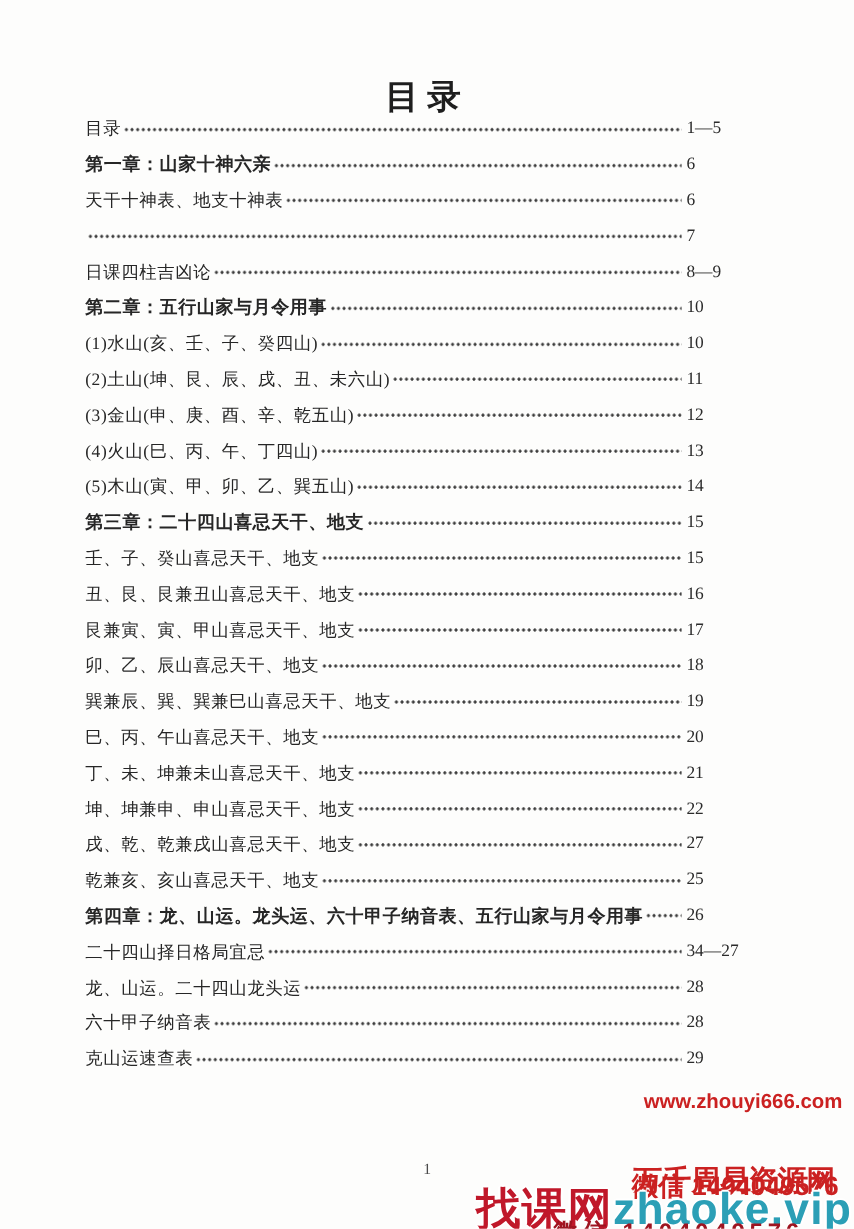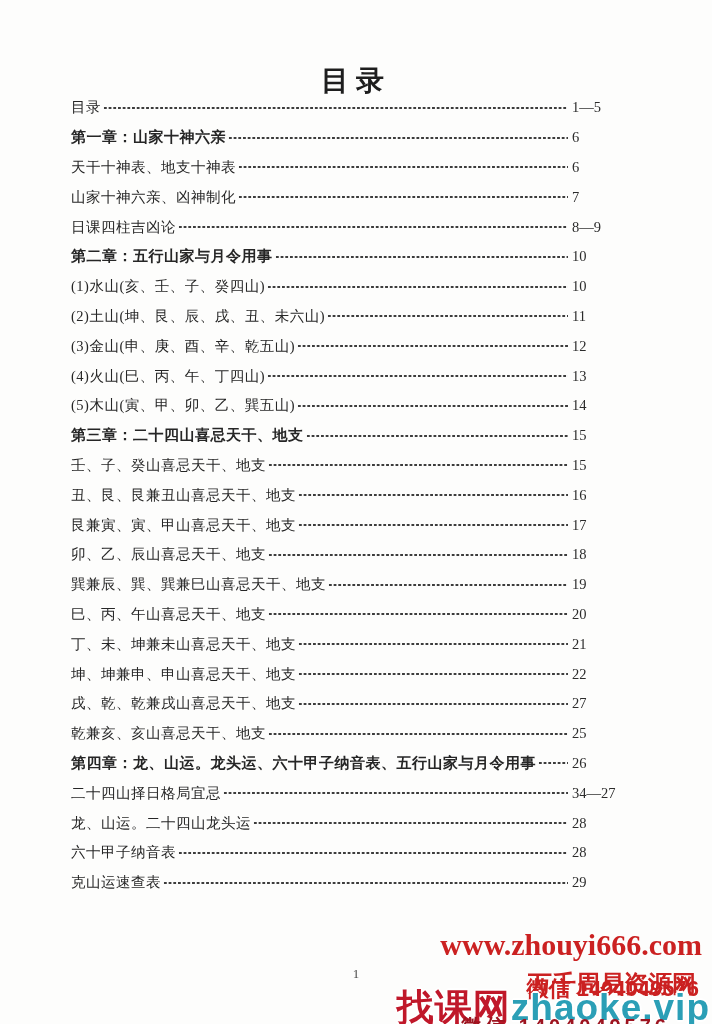--- a/index.html
+++ b/index.html
@@ -51,21 +51,21 @@
     text-align:center;
     font-size:13px;color:#4a4a4a;
   }
   .wm{
     position:absolute;
     font-family:"Liberation Sans","DejaVu Sans",sans-serif;
     font-weight:bold;
     white-space:nowrap;
   }
   .wm-site{top:968px;right:16px;font-size:24px;}
-  .wm-url{top:928px;right:10px;font-size:30px;font-family:Liberation Serif, serif;}
+  .wm-url{top:908px;right:10px;font-size:17px;}
   .wm-wechat{top:974px;right:13px;font-size:22px;}
   .wm-red{color:#cb2121;}
   .wm-overlay{
     top:983px;right:2px;
     font-size:37px;
     letter-spacing:1px;
   }
   .wm-overlay .cn{
     color:#c0182a;
     text-shadow:-2px 0 0 #fff,2px 0 0 #fff,0 -2px 0 #fff,0 2px 0 #fff,
@@ -101,21 +101,20 @@
     <span class="pg">6</span>
   </div>
 
   <div class="toc-row">
     <span class="lbl">天干十神表、地支十神表</span>
     <span class="leader"></span>
     <span class="pg">6</span>
   </div>
 
   <div class="toc-row">
-    <span class="lbl">山家十神六亲、凶神制化</span>
     <span class="leader"></span>
     <span class="pg">7</span>
   </div>
 
   <div class="toc-row">
     <span class="lbl">日课四柱吉凶论</span>
     <span class="leader"></span>
     <span class="pg">8—9</span>
   </div>
 

